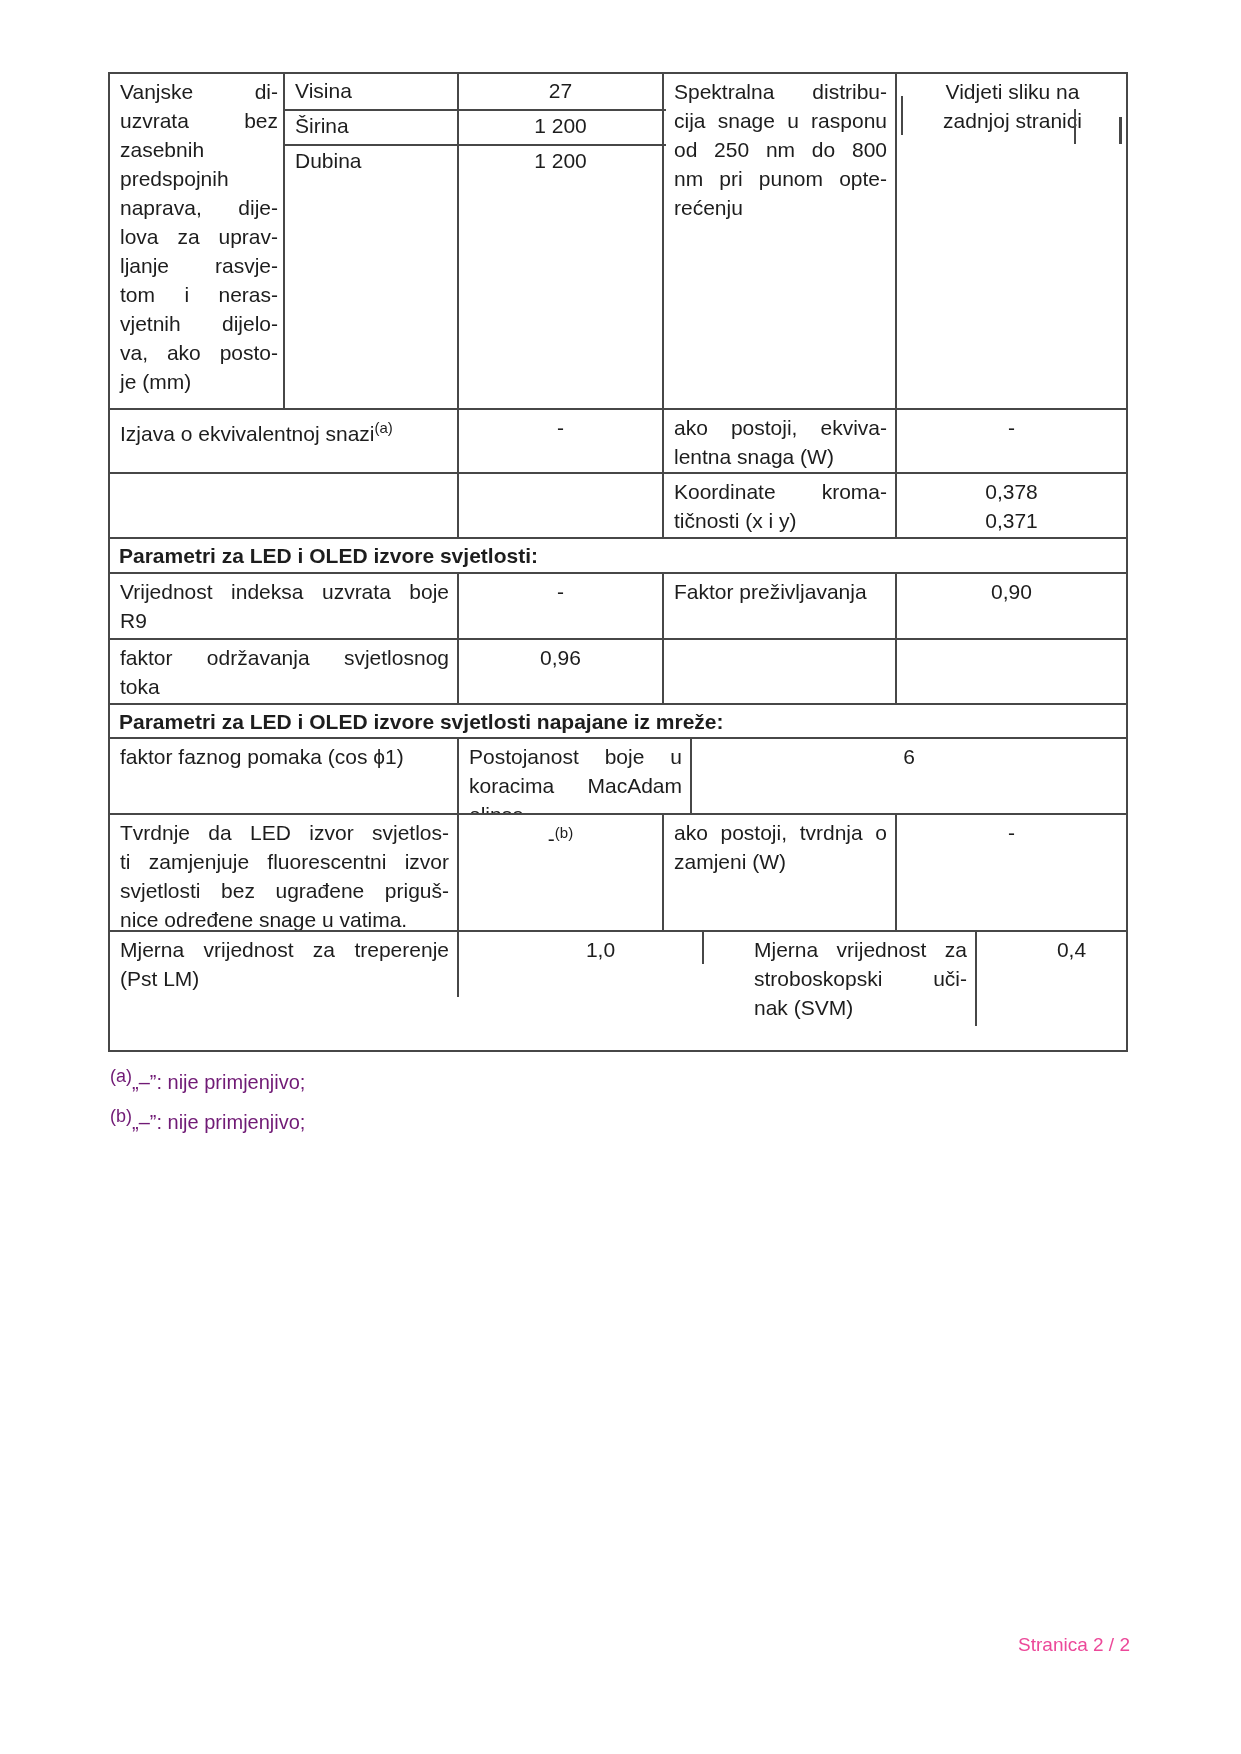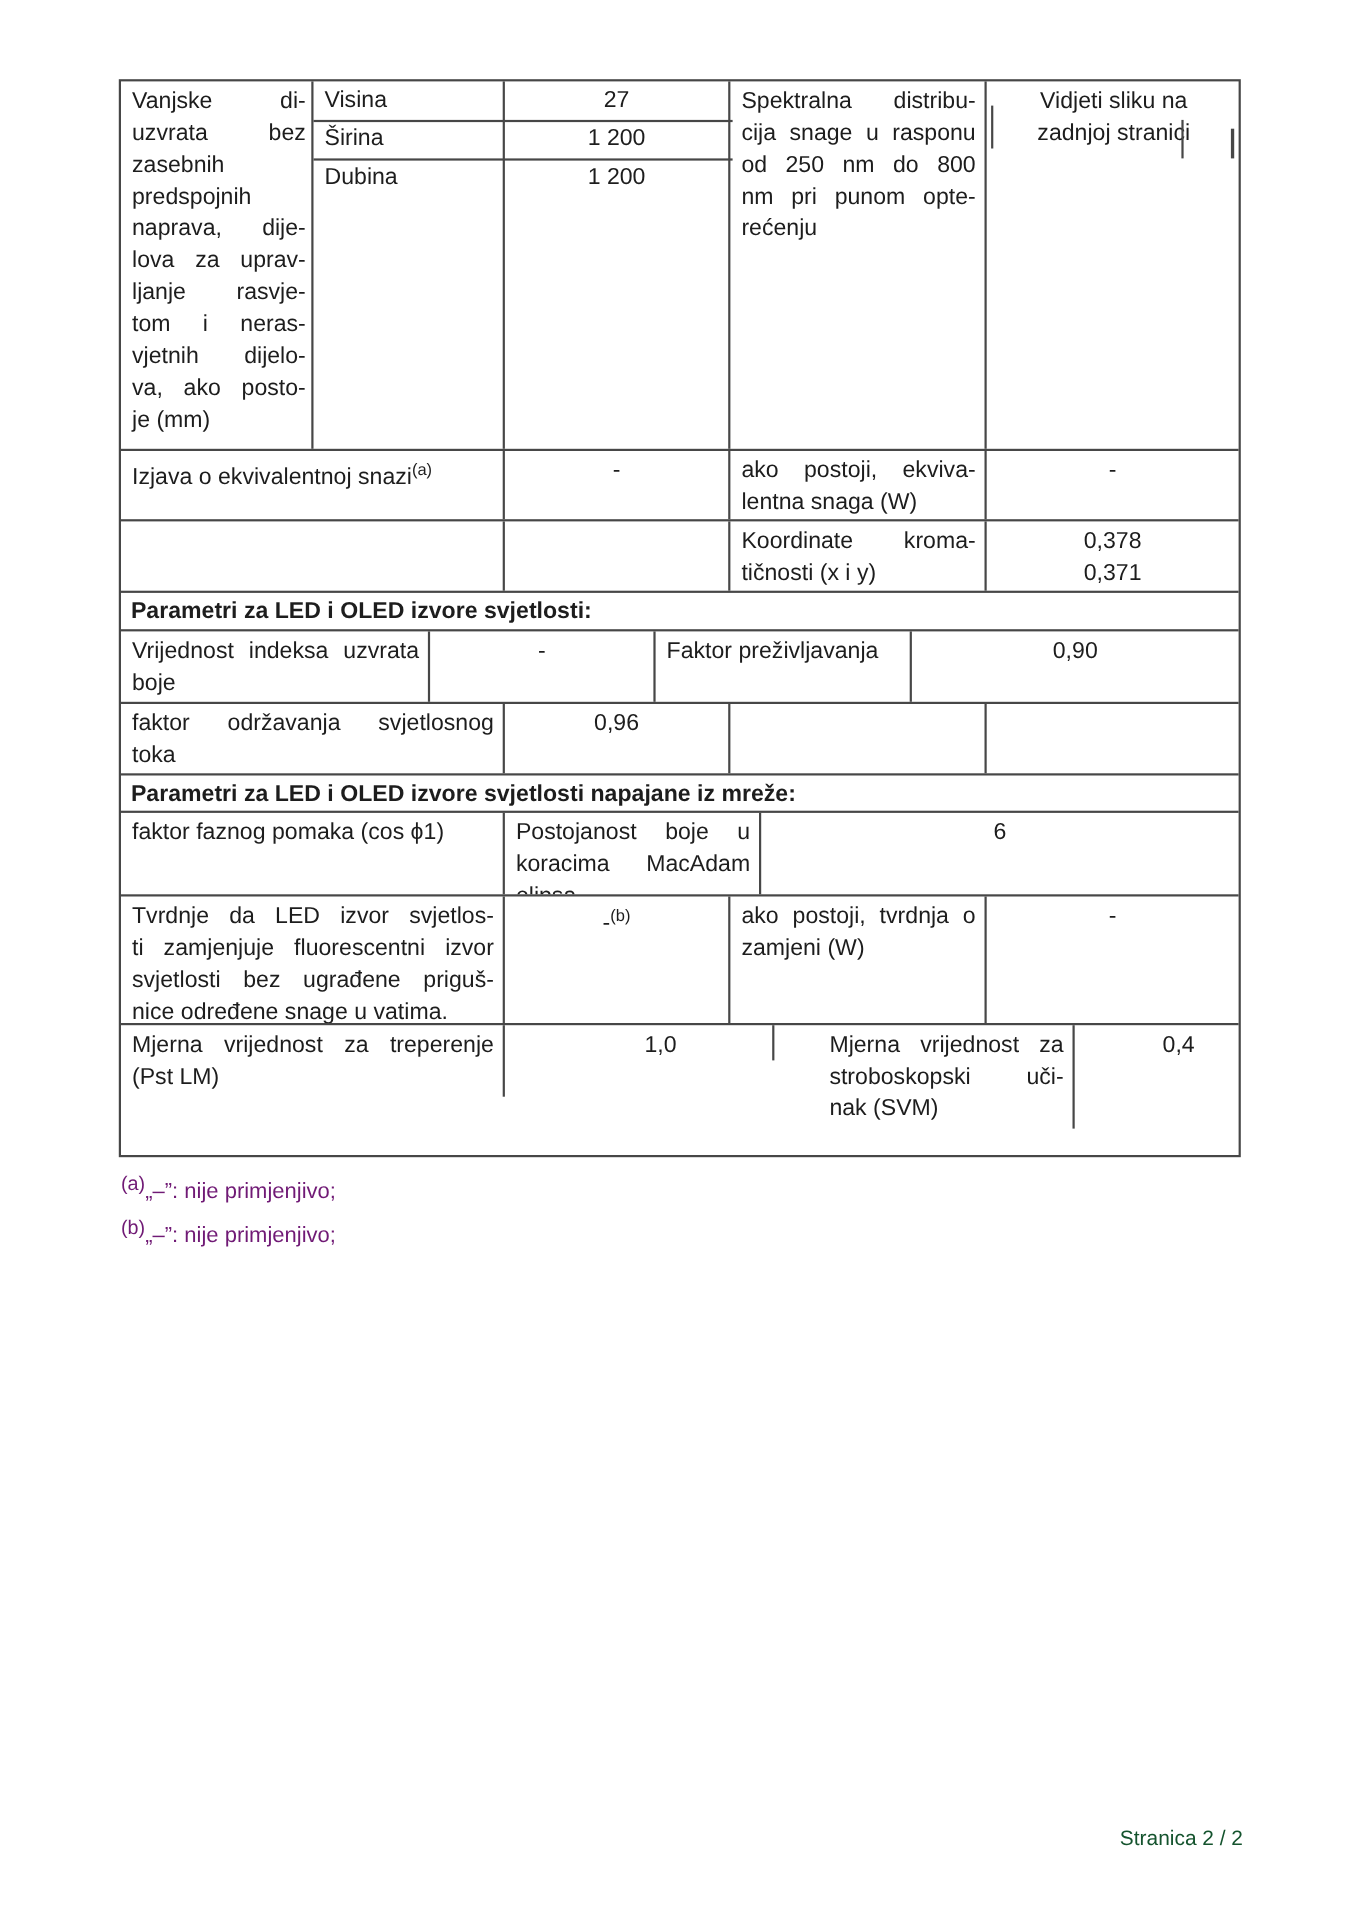--- a/index.html
+++ b/index.html
@@ -28,21 +28,21 @@
   .sub{position:absolute;left:0;right:0;box-sizing:border-box;padding:2px 8px 0 10px;}
   .sub.c{text-align:center;padding:2px 3px 0;}
   .s1{top:0;height:35px;}
   .s2{top:35px;height:35px;}
   .s3{top:70px;}
   .hline{position:absolute;height:2px;background:#474747;}
   .vseg{position:absolute;width:2px;background:#474747;}
   sup.fnm{font-size:15px;vertical-align:8px;letter-spacing:0;}
   .footnote{position:absolute;left:110px;font-size:20px;color:#701a75;}
   .footnote sup{font-size:18px;vertical-align:7px;}
-  .page-footer{position:absolute;top:1634px;right:111px;font-size:19px;color:#14532d;margin-top:27px;}
+  .page-footer{position:absolute;top:1634px;right:111px;font-size:19px;color:#ec4899;}
 </style>
 </head>
 <body>
 
 <div class="fiche-table">
 
   <div class="row" style="height:336px">
     <div class="cell bR just tight" style="width:175px">
         <div>Vanjske di-</div>
         <div>uzvrata bez</div>
@@ -100,21 +100,21 @@
         <div>0,378</div>
         <div>0,371</div>
       </div>
   </div>
 
   <div class="row" style="height:35px">
     <div class="hdr">Parametri za LED i OLED izvore svjetlosti:</div>
   </div>
 
   <div class="row" style="height:66px">
-    <div class="cell bR just" style="width:281px">
+    <div class="cell bR just" style="width:349px">
         <div>Vrijednost indeksa uzvrata boje</div>
         <div>R9</div>
       </div>
     <div class="val bR" style="width:205px">-</div>
     <div class="cell bR" style="width:233px">Faktor preživljavanja</div>
     <div class="val flex1">0,90</div>
   </div>
 
   <div class="row" style="height:65px">
     <div class="cell bR just" style="width:349px">

